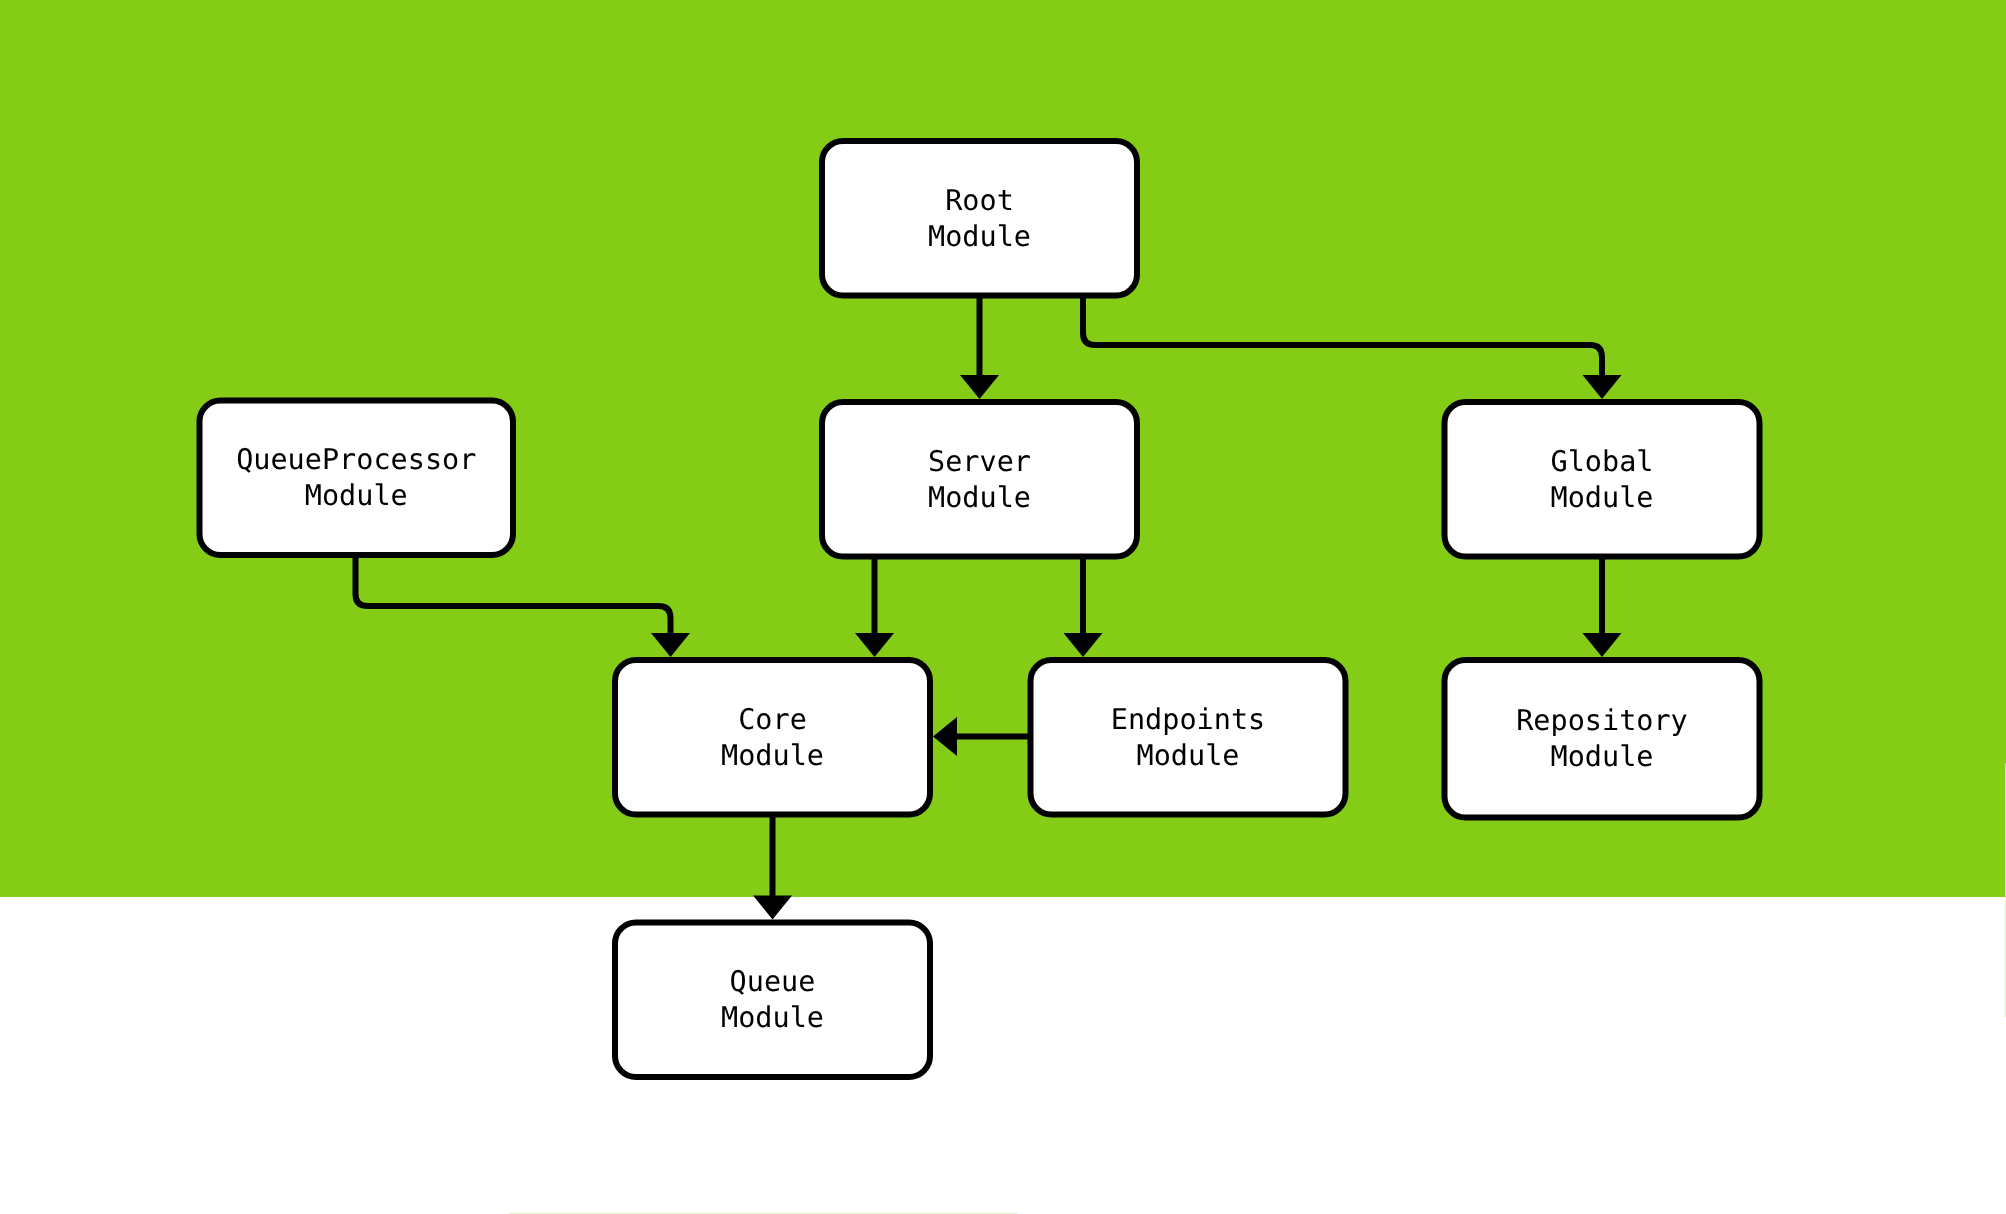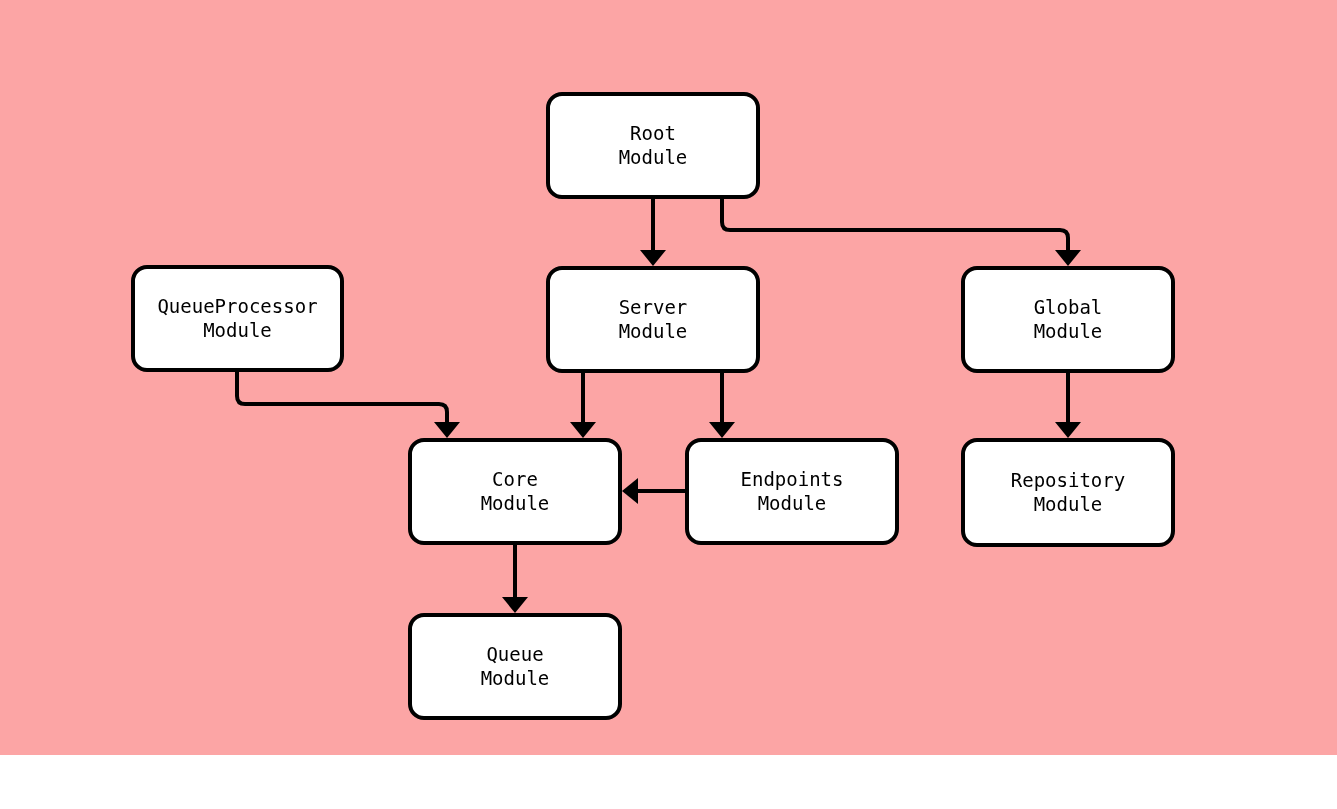--- a/index.html
+++ b/index.html
@@ -10,22 +10,22 @@
   }
   body {
     width: 1337px;
     height: 809px;
     font-family: "DejaVu Sans Mono", "Liberation Mono", monospace;
     overflow: hidden;
   }
   #diagram-root {
     position: relative;
     width: 1337px;
-    height: 755px;
-    background: #fca5a5;
+    height: 598px;
+    background: #84cc16;
   }
   svg#diagram-canvas {
     display: block;
     width: 1337px;
     height: 809px;
   }
   .node-box {
     fill: #ffffff;
     stroke: #000000;
     stroke-width: 4;

